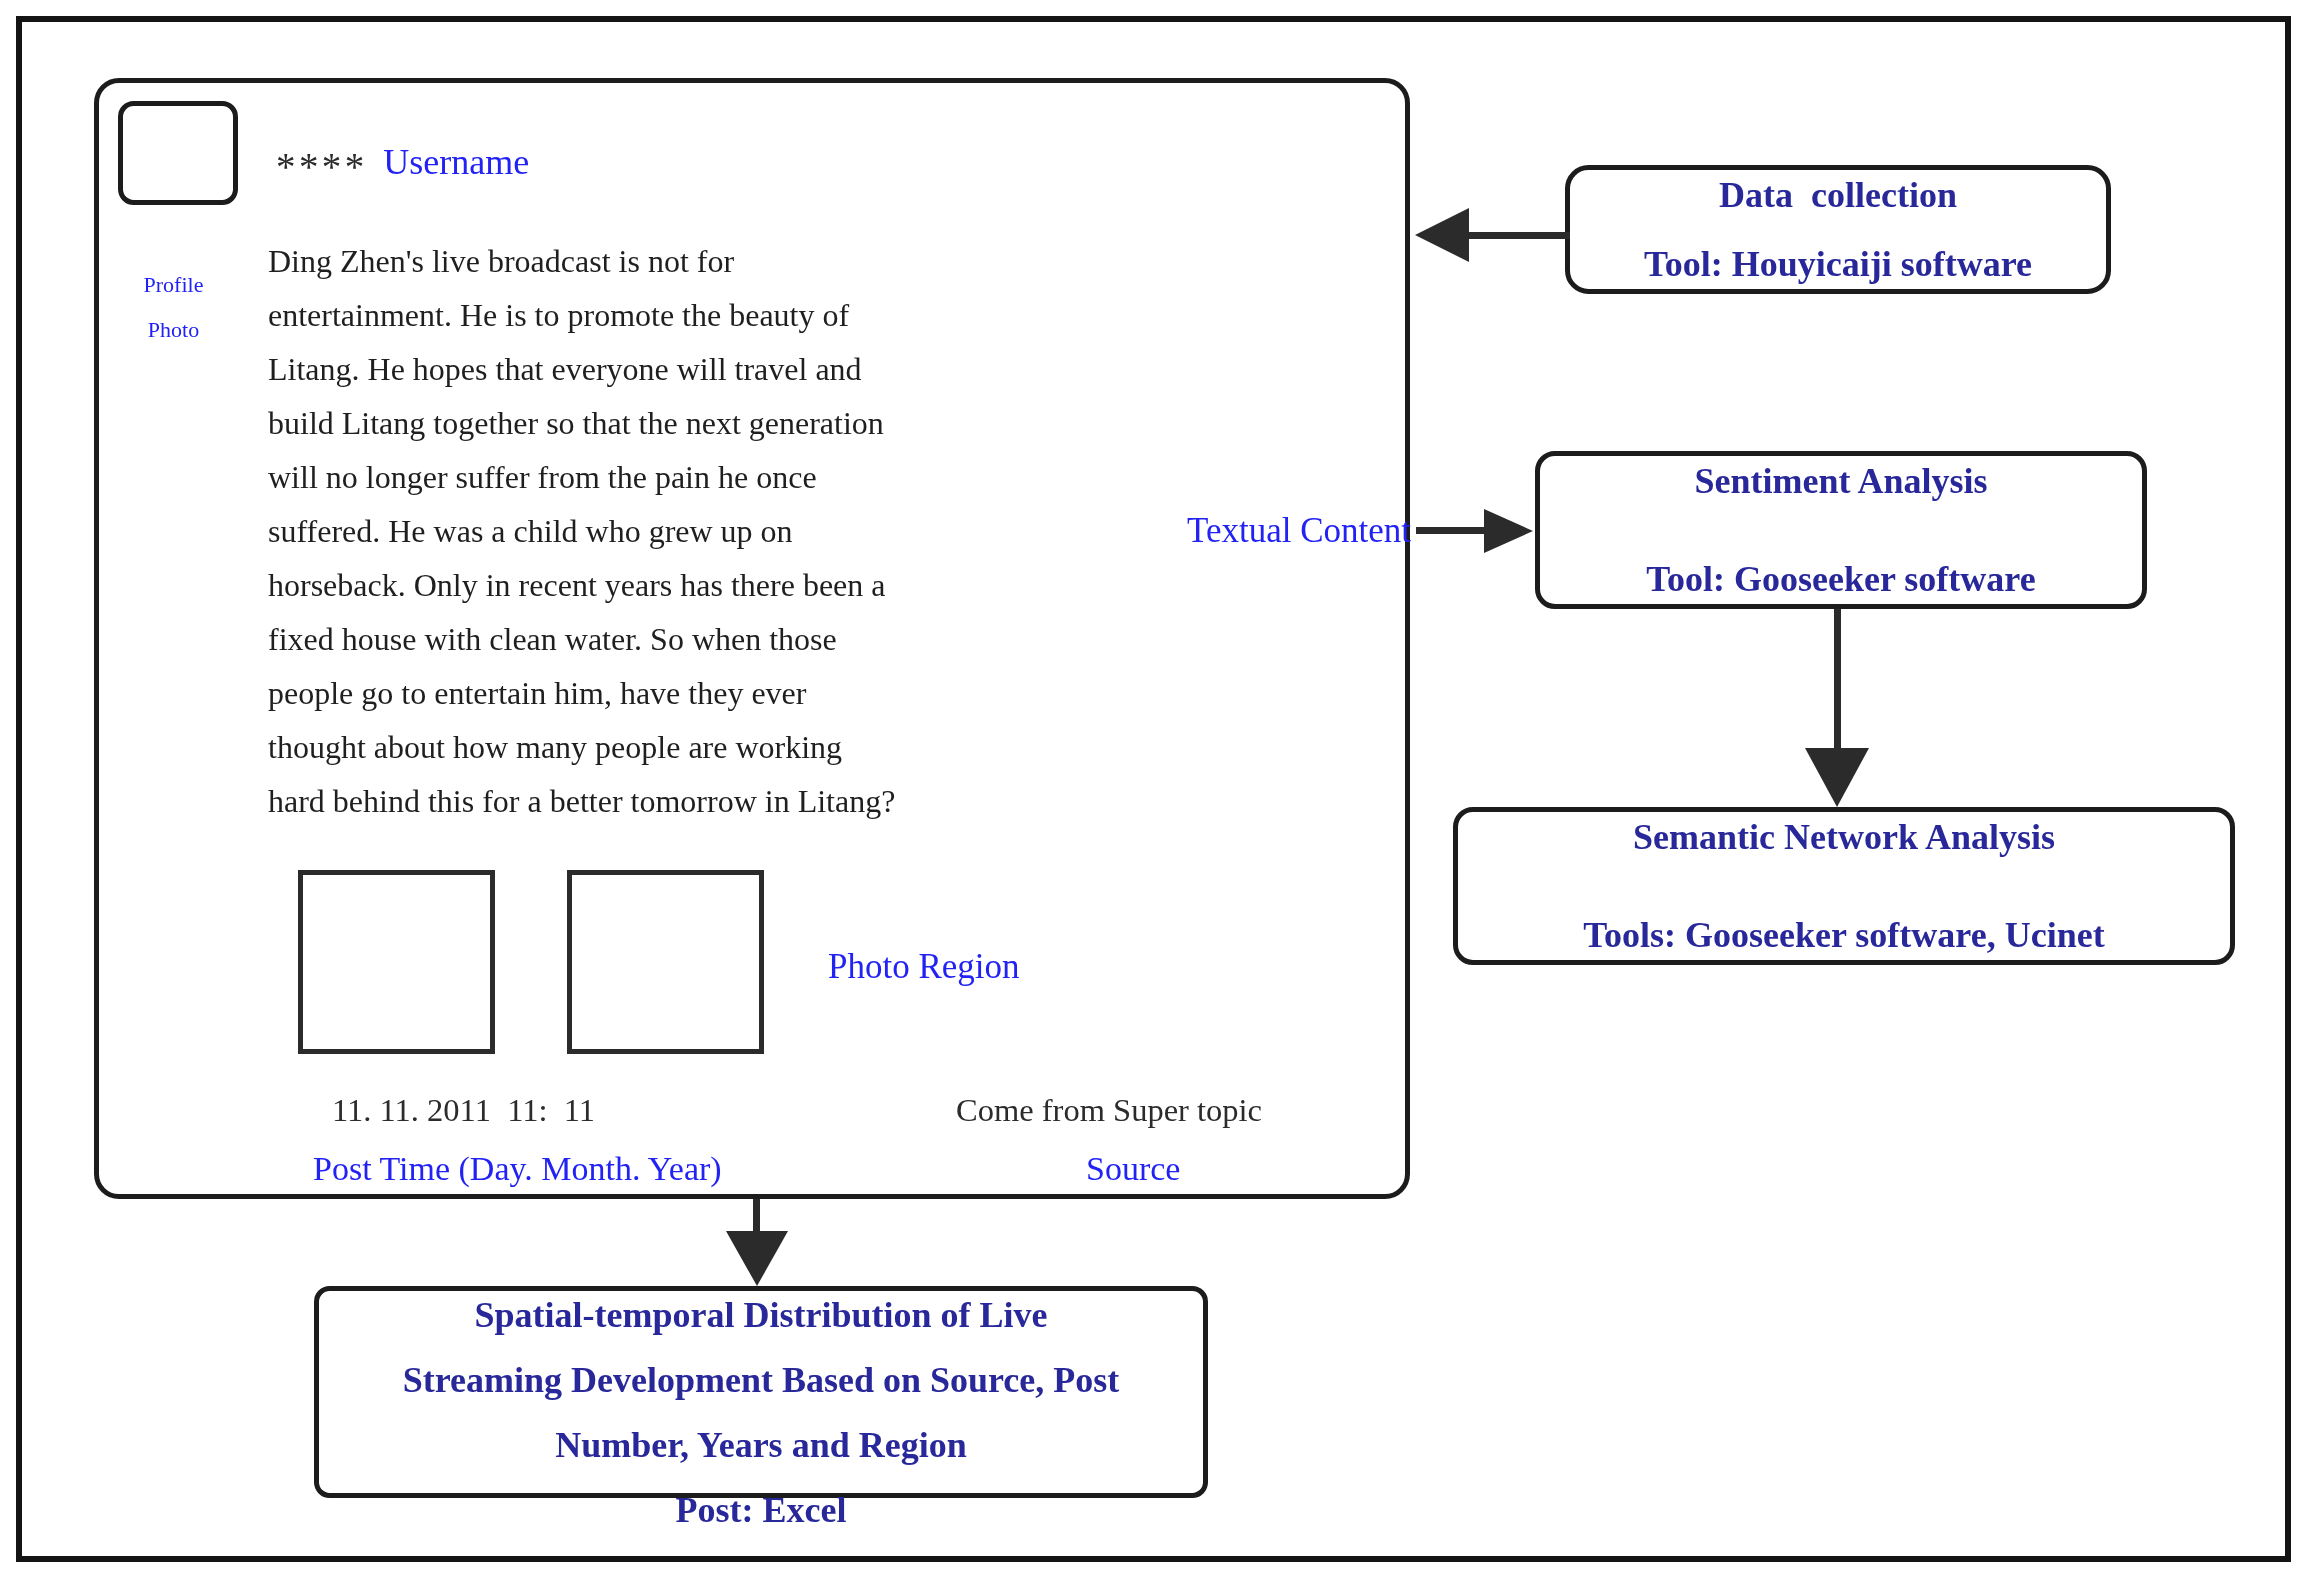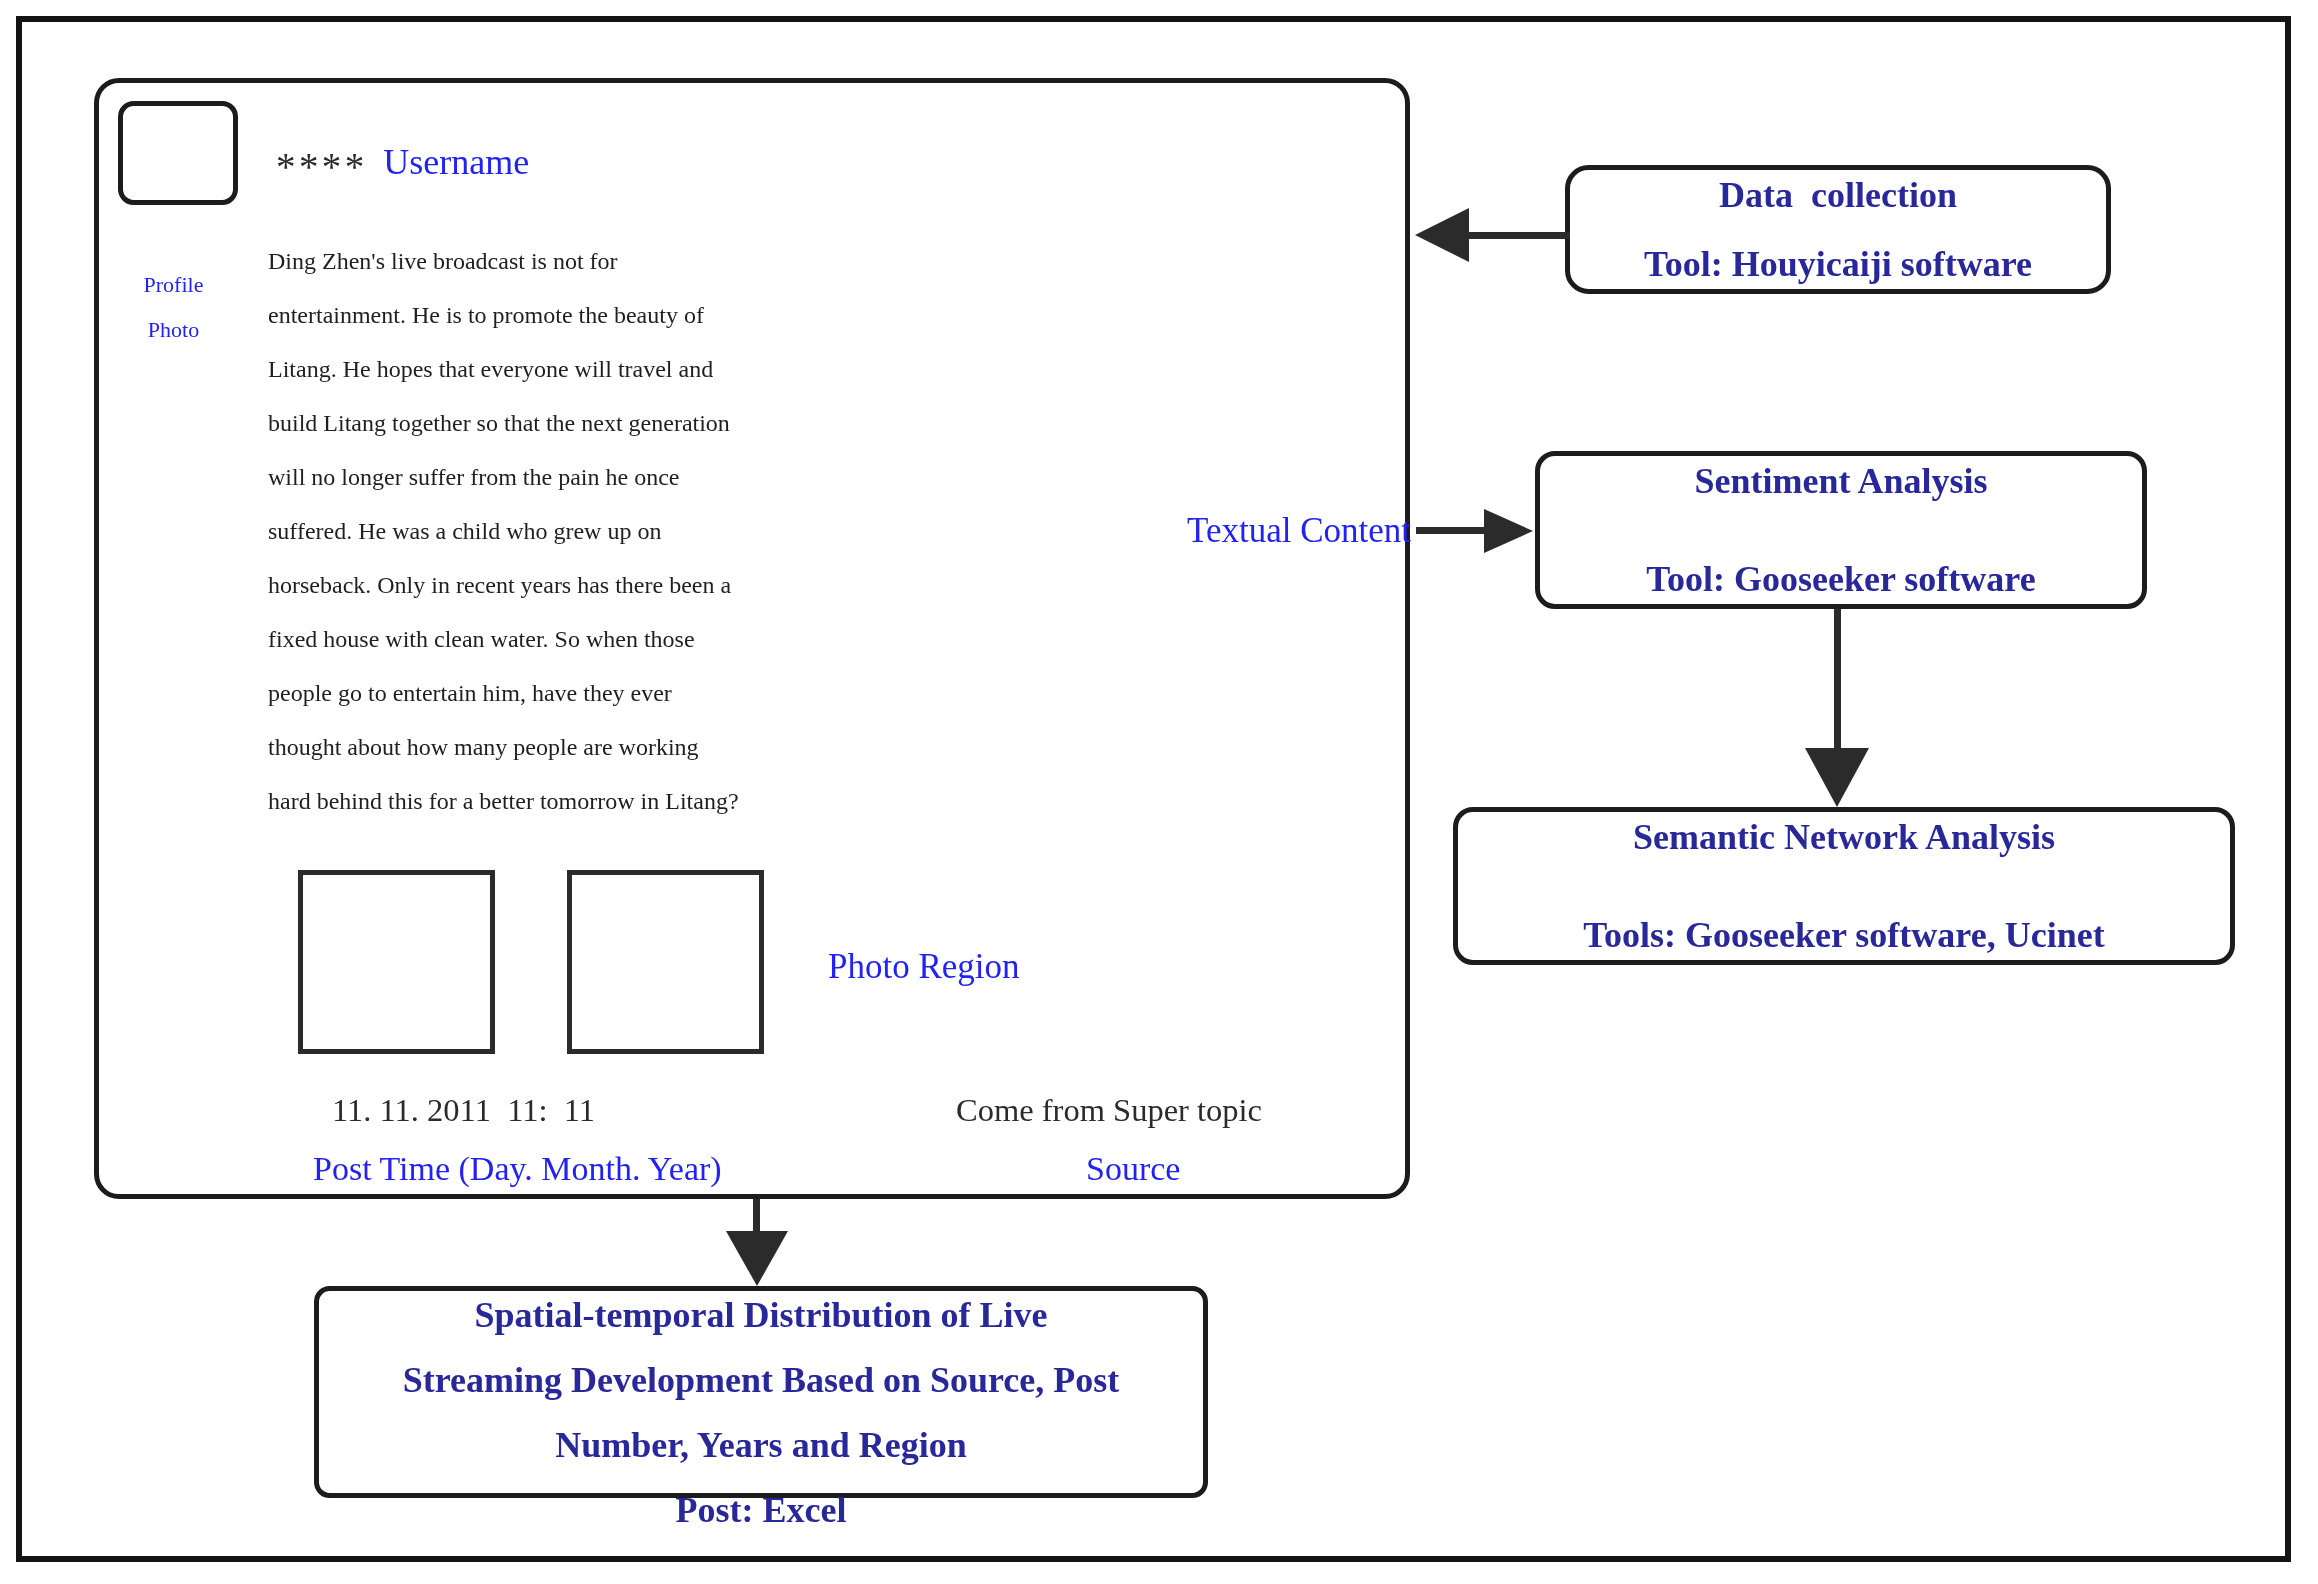--- a/index.html
+++ b/index.html
@@ -31,21 +31,21 @@
     position:absolute;left:276px;top:138px;font-size:36px;line-height:45px;
   }
   .username-mask{color:#2b2b2b;letter-spacing:3.4px;position:relative;top:5.6px;font-size:39px;}
   .username-name{color:var(--blue);margin-left:15.7px;}
   .profile-photo-label{
     position:absolute;left:106px;top:262px;width:135px;
     color:var(--blue);font-size:22px;line-height:45px;text-align:center;
   }
   .body-text{
     position:absolute;left:268px;top:234px;width:908px;
-    font-size:24px;line-height:54px;color:var(--ink);
+    font-size:32px;line-height:54px;color:var(--ink);
   }
   .textual-content-label{
     position:absolute;left:1142px;top:511px;font-size:35px;color:var(--blue);margin-left:45px;
   }
   .photo-box{
     position:absolute;top:870px;width:197px;height:184px;
     border:5px solid #2b2b2b;box-sizing:border-box;background:#ffffff;
   }
   .photo-box.p1{left:298px;}
   .photo-box.p2{left:567px;}

